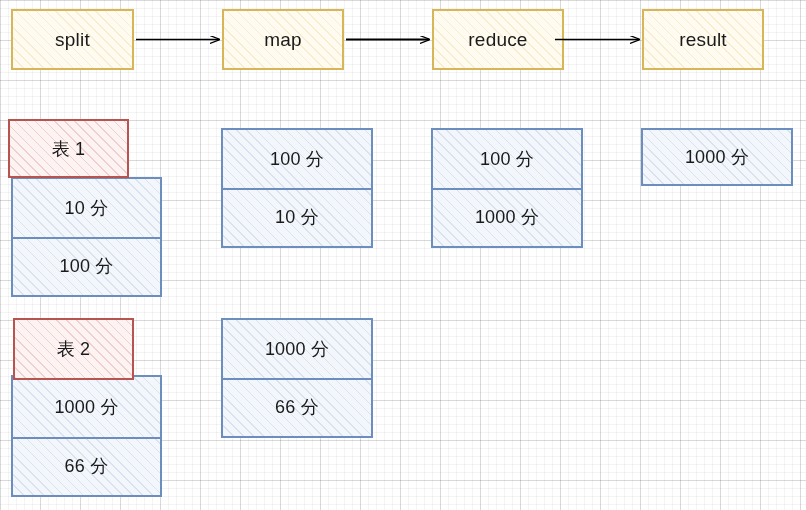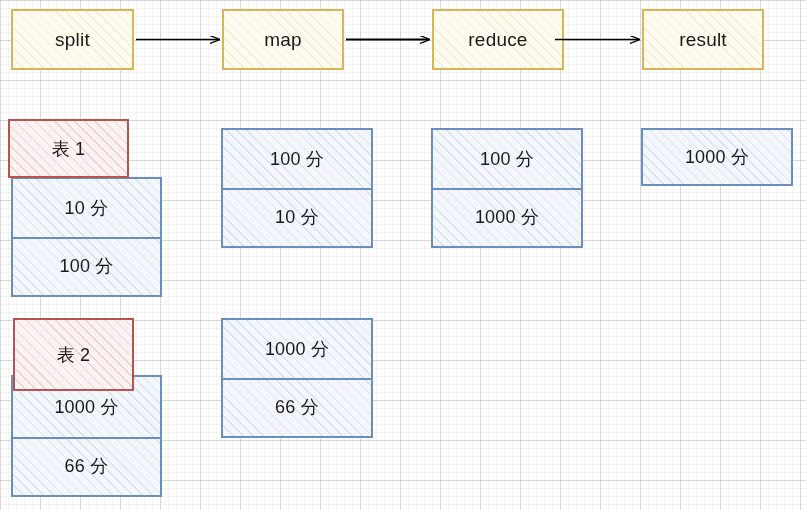--- a/index.html
+++ b/index.html
@@ -132,21 +132,21 @@
   <div class="node box-blue" style="left:11px; top:177px; width:151px; height:120px; display:block;">
     <div style="position:absolute; left:0; top:0; right:0; height:58px; display:flex; align-items:center; justify-content:center;">
       <span>10 分</span>
     </div>
     <div class="cell-divider" style="top:58px;"></div>
     <div style="position:absolute; left:0; top:58px; right:0; bottom:0; display:flex; align-items:center; justify-content:center;">
       <span>100 分</span>
     </div>
   </div>
 
-  <div class="node box-red" style="left:13px; top:318px; width:121px; height:73px;">
+  <div class="node box-red" style="left:13px; top:318px; width:121px; height:62px;">
     <span>表 2</span>
   </div>
 
   <div class="node box-blue" style="left:11px; top:375px; width:151px; height:122px; display:block;">
     <div style="position:absolute; left:0; top:0; right:0; height:60px; display:flex; align-items:center; justify-content:center;">
       <span>1000 分</span>
     </div>
     <div class="cell-divider" style="top:60px;"></div>
     <div style="position:absolute; left:0; top:60px; right:0; bottom:0; display:flex; align-items:center; justify-content:center;">
       <span>66 分</span>

